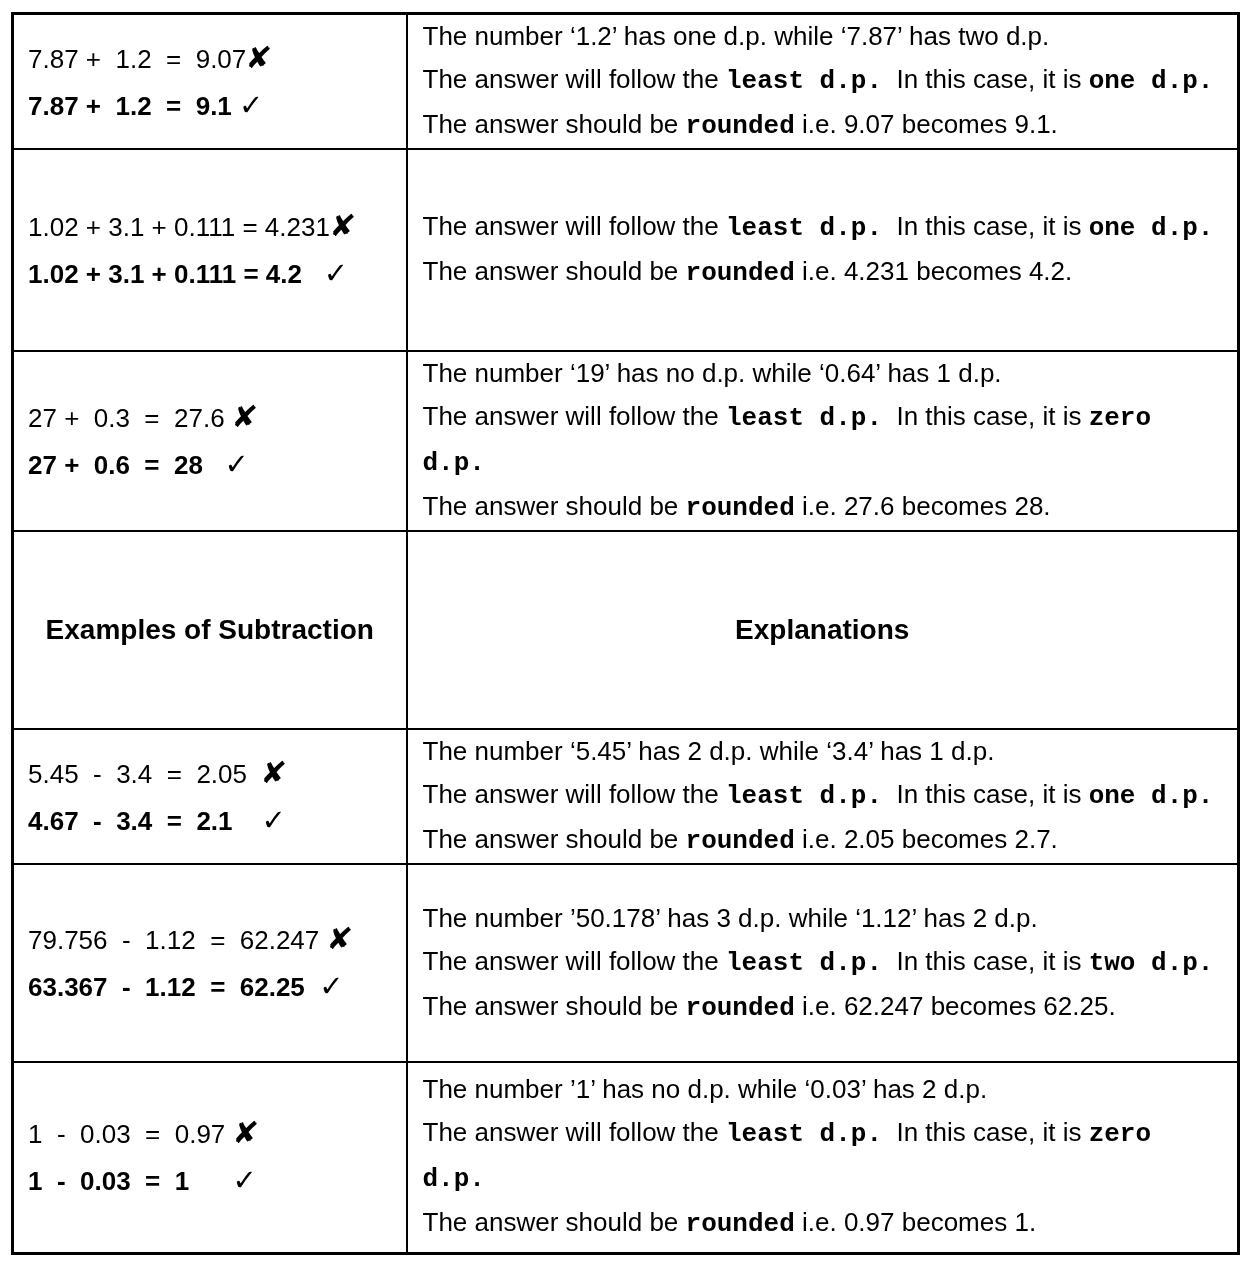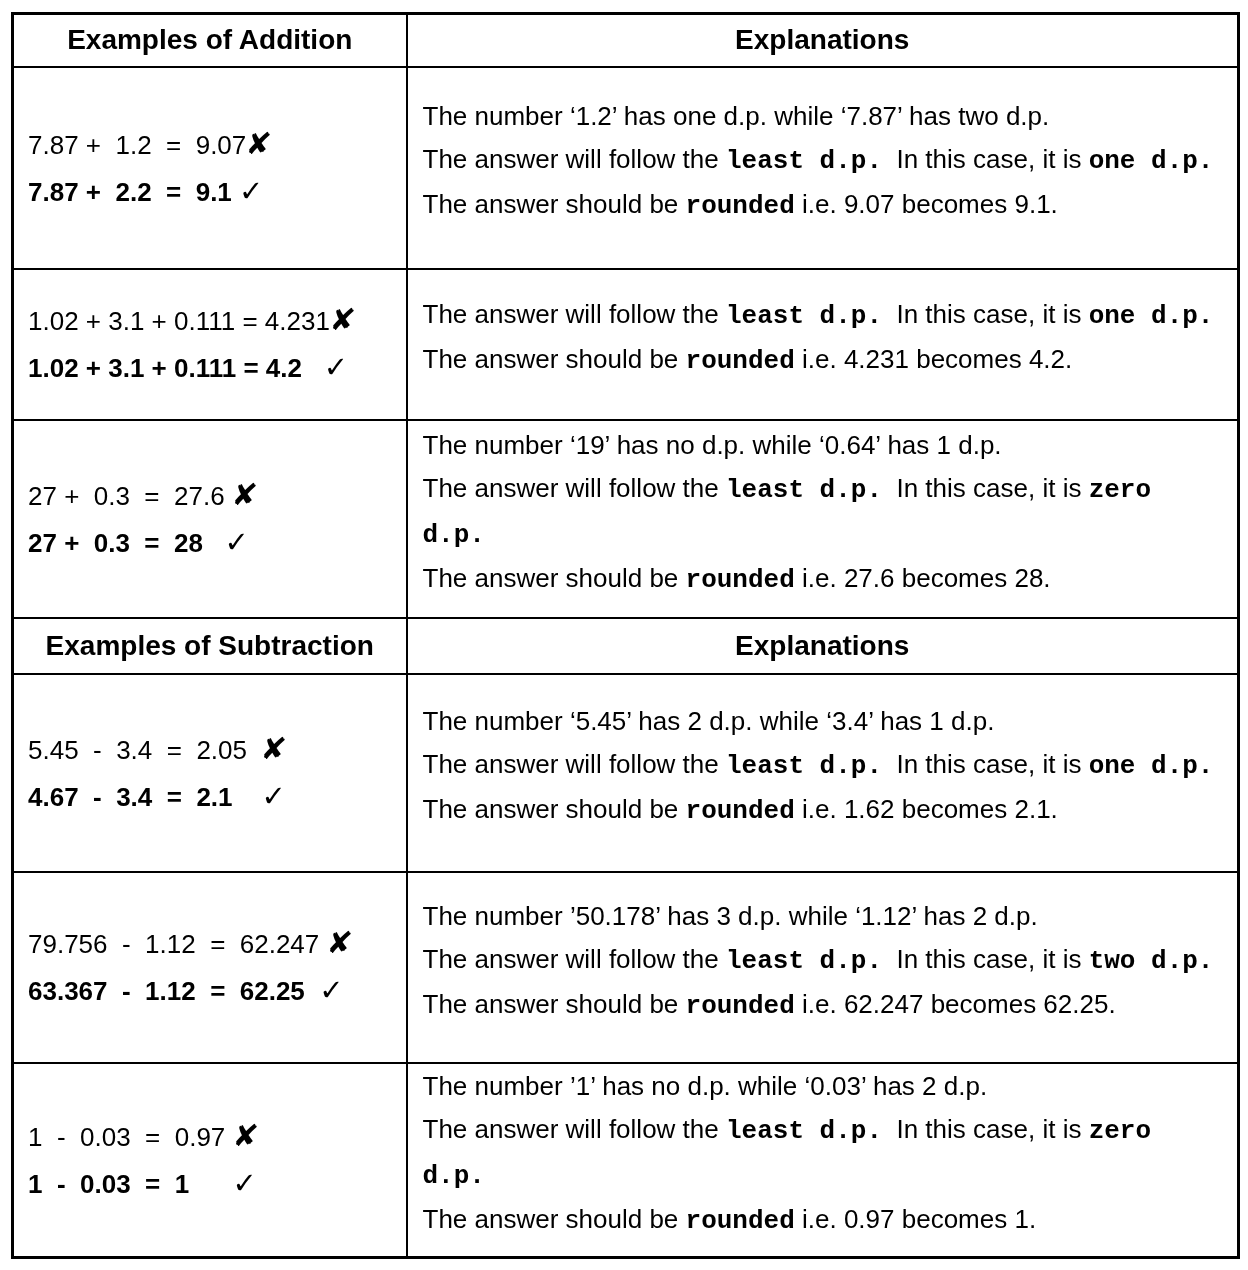--- a/index.html
+++ b/index.html
@@ -58,86 +58,82 @@
   .mark.cross {
     font-size: 30px;
     transform: skewX(-6deg);
   }
   .mark.check {
     font-size: 29px;
     font-weight: normal;
   }
   .explanation-cell {
     font-size: 26px;
-    padding: 0 10px 12px 15px;
+    padding: 0 10px 0 15px;
   }
   .exp-line {
     white-space: pre-wrap;
     line-height: 43px;
   }
   .exp-line b { font-weight: bold; font-family: Liberation Mono, monospace; }
 </style>
 </head>
 <body>
 
 <table class="dp-table">
   <colgroup>
     <col class="col-examples">
     <col class="col-explanations">
   </colgroup>
   <tbody>
       <tr>
-        <td class="header-cell">Examples of Addition</td>
-        <td class="header-cell">Explanations</td>
-      </tr>
-      <tr>
         <td class="example-cell">
           <div class="eq-line wrong"><span>7.87 +  1.2  =  9.07</span><span class="mark cross">✘</span></div>
-          <div class="eq-line correct"><span>7.87 +  2.2  =  9.1 </span><span class="mark check">✓</span></div>
+          <div class="eq-line correct"><span>7.87 +  1.2  =  9.1 </span><span class="mark check">✓</span></div>
         </td>
         <td class="explanation-cell">
           <div class="exp-line"><span>The number ‘1.2’ has one d.p. while ‘7.87’ has two d.p.</span></div>
           <div class="exp-line"><span>The answer will follow the </span><b>least d.p.</b><span>  In this case, it is </span><b>one d.p.</b></div>
           <div class="exp-line"><span>The answer should be </span><b>rounded</b><span> i.e. 9.07 becomes 9.1.</span></div>
         </td>
       </tr>
       <tr>
         <td class="example-cell">
           <div class="eq-line wrong"><span>1.02 + 3.1 + 0.111 = 4.231</span><span class="mark cross">✘</span></div>
           <div class="eq-line correct"><span>1.02 + 3.1 + 0.111 = 4.2   </span><span class="mark check">✓</span></div>
         </td>
         <td class="explanation-cell">
           <div class="exp-line"><span>The answer will follow the </span><b>least d.p.</b><span>  In this case, it is </span><b>one d.p.</b></div>
           <div class="exp-line"><span>The answer should be </span><b>rounded</b><span> i.e. 4.231 becomes 4.2.</span></div>
         </td>
       </tr>
       <tr>
         <td class="example-cell">
           <div class="eq-line wrong"><span>27 +  0.3  =  27.6 </span><span class="mark cross">✘</span></div>
-          <div class="eq-line correct"><span>27 +  0.3  =  28   </span><span class="mark check">✓</span></div>
+          <div class="eq-line correct"><span>27 +  0.6  =  28   </span><span class="mark check">✓</span></div>
         </td>
         <td class="explanation-cell">
           <div class="exp-line"><span>The number ‘19’ has no d.p. while ‘0.64’ has 1 d.p.</span></div>
           <div class="exp-line"><span>The answer will follow the </span><b>least d.p.</b><span>  In this case, it is </span><b>zero d.p.</b></div>
           <div class="exp-line"><span>The answer should be </span><b>rounded</b><span> i.e. 27.6 becomes 28.</span></div>
         </td>
       </tr>
       <tr>
         <td class="header-cell">Examples of Subtraction</td>
         <td class="header-cell">Explanations</td>
       </tr>
       <tr>
         <td class="example-cell">
           <div class="eq-line wrong"><span>5.45  -  3.4  =  2.05  </span><span class="mark cross">✘</span></div>
           <div class="eq-line correct"><span>4.67  -  3.4  =  2.1    </span><span class="mark check">✓</span></div>
         </td>
         <td class="explanation-cell">
           <div class="exp-line"><span>The number ‘5.45’ has 2 d.p. while ‘3.4’ has 1 d.p.</span></div>
           <div class="exp-line"><span>The answer will follow the </span><b>least d.p.</b><span>  In this case, it is </span><b>one d.p.</b></div>
-          <div class="exp-line"><span>The answer should be </span><b>rounded</b><span> i.e. 1.62 becomes 2.1.</span></div>
+          <div class="exp-line"><span>The answer should be </span><b>rounded</b><span> i.e. 2.05 becomes 2.7.</span></div>
         </td>
       </tr>
       <tr>
         <td class="example-cell">
           <div class="eq-line wrong"><span>79.756  -  1.12  =  62.247 </span><span class="mark cross">✘</span></div>
           <div class="eq-line correct"><span>63.367  -  1.12  =  62.25  </span><span class="mark check">✓</span></div>
         </td>
         <td class="explanation-cell">
           <div class="exp-line"><span>The number ’50.178’ has 3 d.p. while ‘1.12’ has 2 d.p.</span></div>
           <div class="exp-line"><span>The answer will follow the </span><b>least d.p.</b><span>  In this case, it is </span><b>two d.p.</b></div>

